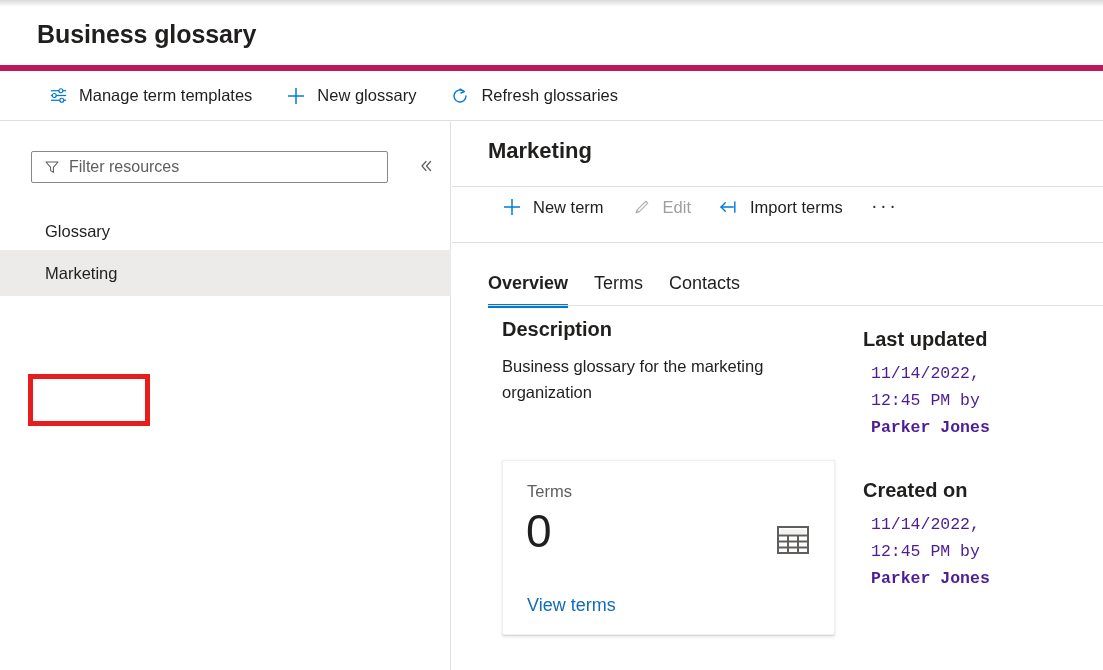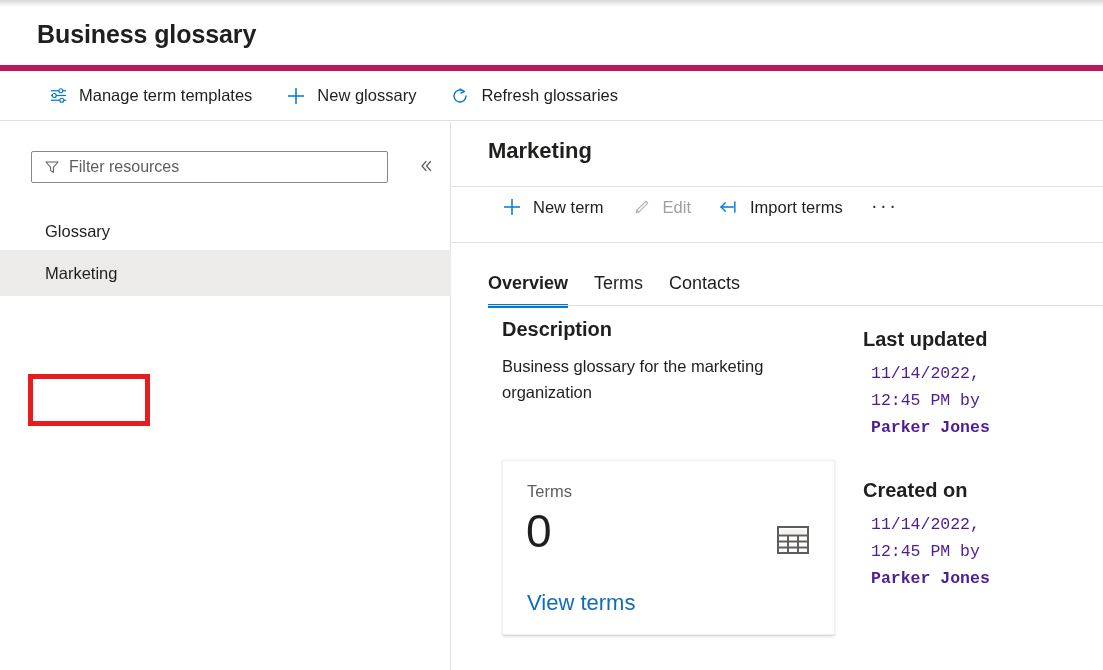--- a/index.html
+++ b/index.html
@@ -368,21 +368,21 @@
     position: absolute;
     right: 25px;
     top: 65px;
     width: 32px;
     height: 28px;
   }
   .card-link {
     position: absolute;
     left: 24px;
     bottom: 18px;
-    font-size: 22px;
+    font-size: 18px;
     color: #0f6cbd;
     cursor: pointer;
     text-decoration: none;
     margin-top: 18px;
   }
 </style>
 </head>
 <body>
 
 <div id="app">

